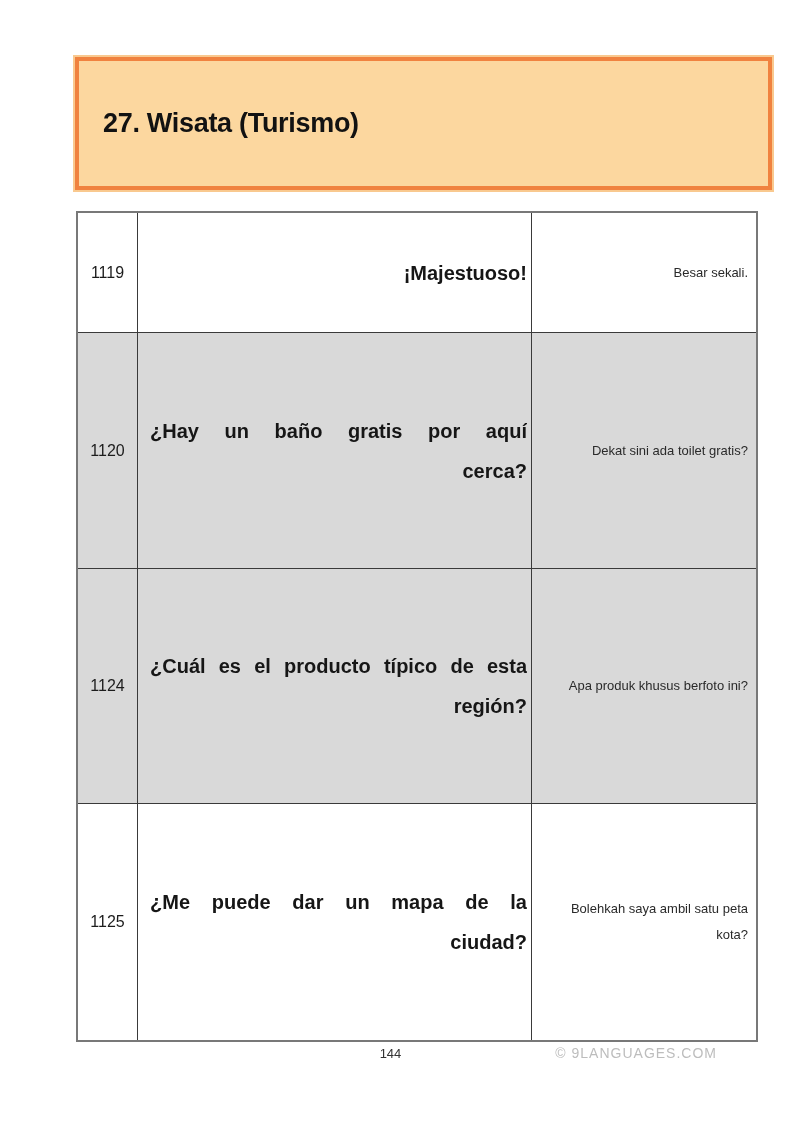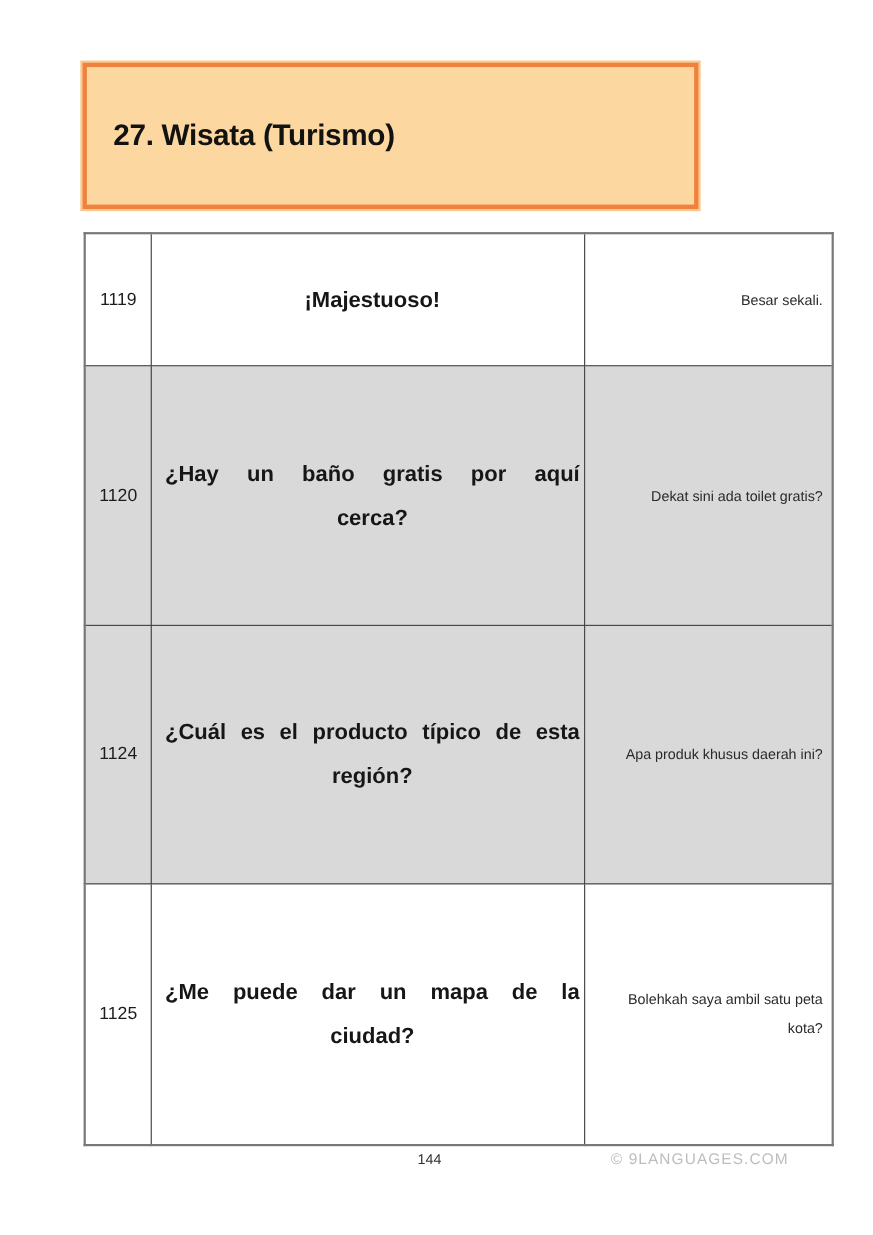--- a/index.html
+++ b/index.html
@@ -9,21 +9,21 @@
     position: relative;
     overflow: hidden;
     font-family: "Liberation Sans", sans-serif;
     color: var(--body-text, #1a1a1a);
   }
 
   
   .chapter-header {
     position: absolute;
     left: 75px; top: 57px;
-    width: 560px; height: 133px;
+    width: 697px; height: 133px;
     box-sizing: border-box;
     background: var(--accent-fill, #FCD79F);
     border: 4px solid var(--accent-border, #F0823F);
     box-shadow: 0 0 0 2px var(--accent-glow, #F9C98F);
     display: flex;
     align-items: center;
   }
   .chapter-title {
     font-size: 27px;
     font-weight: bold;
@@ -77,21 +77,21 @@
     height: 40px;
     overflow: hidden;
     text-align: justify;
   }
   .es-line.j::after {
     content: "";
     display: inline-block;
     width: 100%;
     vertical-align: top;
   }
-  .es-line.l { text-align: center; }
+  .es-line.l { text-align: right; }
 
   
   .page-number {
     position: absolute;
     left: 0; top: 1046px;
     width: 781px;
     text-align: center;
     font-size: 13px;
     color: #333;
   }
@@ -127,21 +127,21 @@
           <span class="es-line l">cerca?</span>
         </td>
     <td class="id">Dekat sini ada toilet gratis?</td>
   </tr>
       <tr class="shaded">
     <td class="num">1124</td>
     <td class="es">
           <span class="es-line j">¿Cuál es el producto típico de esta</span>
           <span class="es-line l">región?</span>
         </td>
-    <td class="id">Apa produk khusus daerah ini?</td>
+    <td class="id">Apa produk khusus berfoto ini?</td>
   </tr>
       <tr>
     <td class="num">1125</td>
     <td class="es">
           <span class="es-line j">¿Me puede dar un mapa de la</span>
           <span class="es-line l">ciudad?</span>
         </td>
     <td class="id">Bolehkah saya ambil satu peta kota?</td>
   </tr>
     </tbody>

